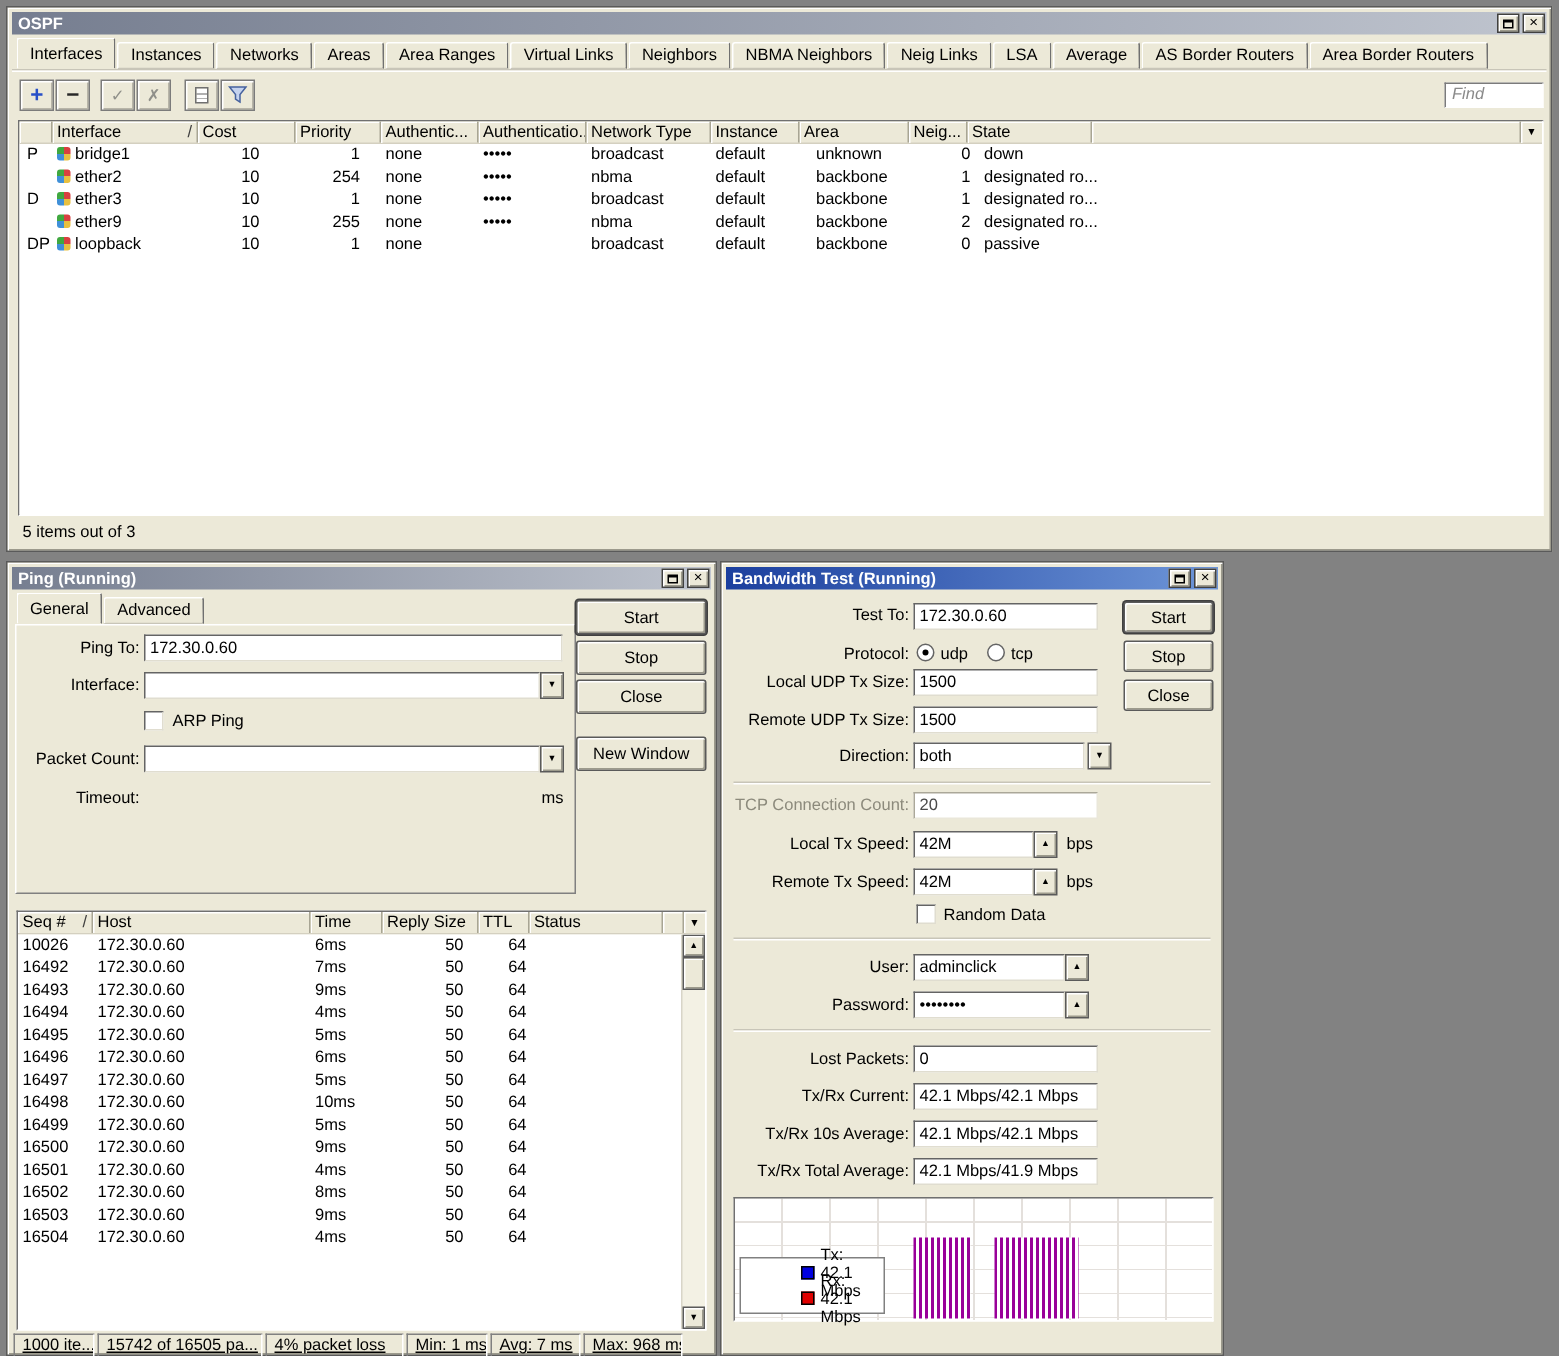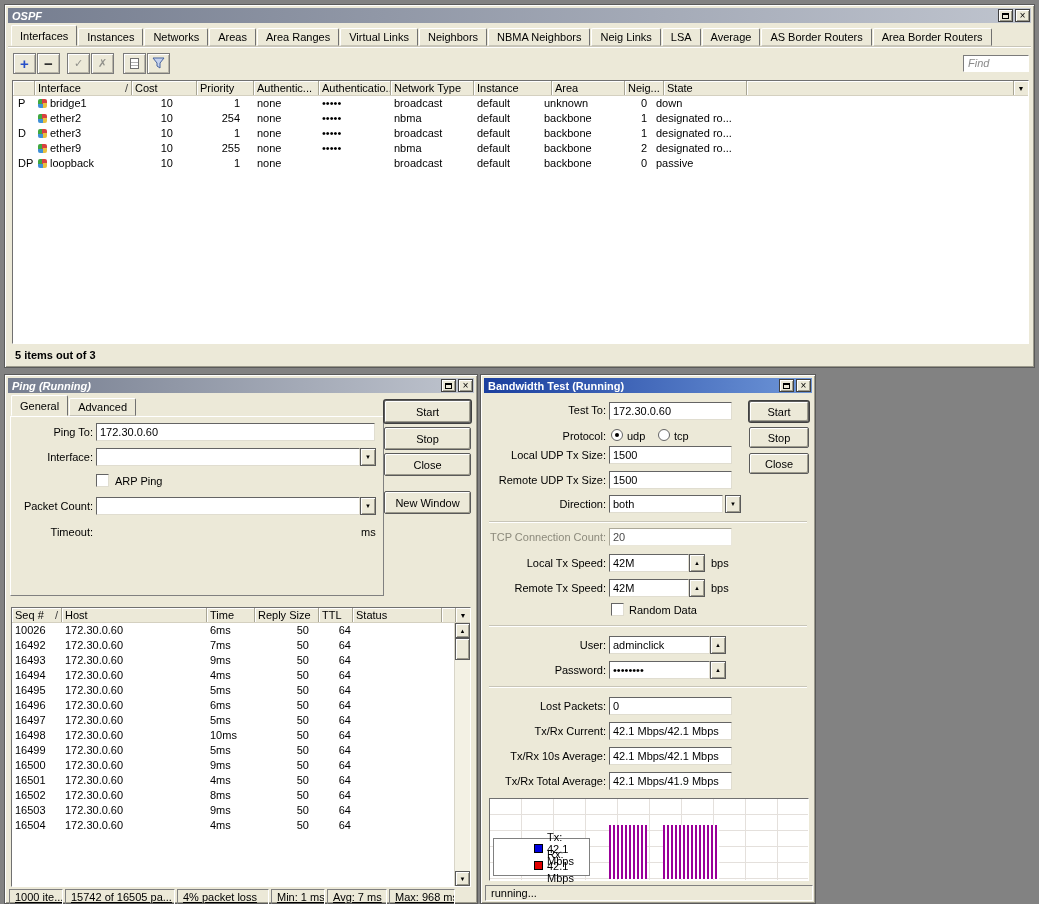--- a/index.html
+++ b/index.html
@@ -2,21 +2,21 @@
 <html style="--desktop-bg: #828282; --window-bg: #ECE9D8; --titlebar-active-start: #1B3F9E; --titlebar-active-end: #6E96D8; --titlebar-inactive-start: #767E90; --titlebar-inactive-end: #BFC4CE; --bar-color: #990099; --tx-legend-color: #0000E0; --rx-legend-color: #E00000;"><head>
 <meta charset="utf-8">
 <style>
   * { margin:0; padding:0; box-sizing:border-box; }
   html,body { width:1039px; height:904px; }
   body { position:relative; background:var(--desktop-bg,#828282); font-family:"Liberation Sans",sans-serif; font-size:11px; color:#000; overflow:hidden; }
 
   .window { position:absolute; background:#ECE9D8; border:1px solid #5A5A5A; box-shadow: inset 1px 1px 0 #FFFFFF, inset -1px -1px 0 #9C9A8C; }
   .titlebar { position:absolute; left:3px; top:3px; right:3px; height:15px; display:flex; align-items:center; padding-left:4px; color:#FFF; font-weight:bold; font-size:11px; }
   .titlebar.active { background:linear-gradient(to right,var(--titlebar-active-start,#1B3F9E),var(--titlebar-active-end,#6E96D8)); }
-  .titlebar.inactive { background:linear-gradient(to right,var(--titlebar-inactive-start,#767E90),var(--titlebar-inactive-end,#BFC4CE));font-style:italic; }
+  .titlebar.inactive { background:linear-gradient(to right,var(--titlebar-inactive-start,#767E90),var(--titlebar-inactive-end,#BFC4CE)); }
   .tb-buttons { margin-left:auto; display:flex; gap:2px; padding-right:1px; }
   .tb-btn { width:15px; height:13px; background:#ECE9D8; border:1px solid #404040; box-shadow: inset 1px 1px 0 #FFF, inset -1px -1px 0 #9C9A8C; color:#000; font-size:10px; font-weight:normal; display:flex; align-items:center; justify-content:center; cursor:default; }
   .ico-restore { display:inline-block; width:7px; height:6px; border:1px solid #000; border-top-width:2px; }
 
   .tabbar { position:absolute; display:flex; align-items:flex-end; height:21px; }
   .tab { height:18px; padding:2px 8px 0; background:#ECE9D8; border:1px solid; border-color:#FFF #707070 #C8C5B8 #FFF; border-radius:2px 2px 0 0; margin-right:1px; white-space:nowrap; }
   .tab.active { height:21px; padding-top:4px; border-bottom-color:#ECE9D8; z-index:2; }
   .hsep { position:absolute; height:2px; border-top:1px solid #C8C5B8; border-bottom:1px solid #FFF; }
 
   .toolbar { position:absolute; display:flex; align-items:center; }
@@ -49,21 +49,21 @@
   .drop-btn, .spin-btn { position:absolute; width:16px; height:18px; background:#ECE9D8; border:1px solid #5A5A5A; box-shadow: inset 1px 1px 0 #FFF, inset -1px -1px 0 #9C9A8C; font-size:6px; display:flex; align-items:center; justify-content:center; }
   .btn { position:absolute; background:#ECE9D8; border:1px solid #5A5A5A; border-radius:2px; box-shadow: inset 1px 1px 0 #FFF, inset -1px -1px 0 #9C9A8C; display:flex; align-items:center; justify-content:center; cursor:default; }
   .btn.default { box-shadow: inset 1px 1px 0 #FFF, inset -1px -1px 0 #9C9A8C, 0 0 0 1px #404040; }
   .checkbox { position:absolute; width:13px; height:13px; background:#FFF; border:1px solid; border-color:#646464 #E0DDD0 #E0DDD0 #646464; }
   .radio { position:absolute; width:12px; height:12px; border-radius:50%; background:#FFF; border:1px solid #646464; }
   .radio.checked::after { content:""; position:absolute; left:3px; top:3px; width:4px; height:4px; border-radius:50%; background:#000; }
   .tabpage { position:absolute; border:1px solid; border-color:#FFF #808080 #808080 #FFF; }
 
   .statusbar { position:absolute; display:flex; gap:2px;text-decoration:underline; }
   .spanel { border:1px solid; border-color:#808080 #FFF #FFF #808080; height:16px; line-height:14px; padding:0 5px; white-space:nowrap; overflow:hidden; flex:none; }
-  .statustext { position:absolute; white-space:nowrap;font-weight:bold; }
+  .statustext { position:absolute; white-space:nowrap; }
 
   .vscroll { position:absolute; top:0; right:0; bottom:0; width:16px; background:#F3F1E4; border-left:1px solid #D8D5C8; }
   .sbtn { position:absolute; left:0; width:15px; height:15px; background:#ECE9D8; border:1px solid #5A5A5A; box-shadow: inset 1px 1px 0 #FFF, inset -1px -1px 0 #9C9A8C; font-size:6px; display:flex; align-items:center; justify-content:center; }
   .sthumb { position:absolute; left:0; top:15px; width:15px; height:22px; background:#ECE9D8; border:1px solid #5A5A5A; box-shadow: inset 1px 1px 0 #FFF, inset -1px -1px 0 #9C9A8C; }
 
   .graph { position:absolute; background-color:#FFF; border:1px solid; border-color:#707070 #FFF #FFF #707070;
            background-image: repeating-linear-gradient(to right, transparent 0 31px, #E4E0DC 31px 32px),
                              repeating-linear-gradient(to bottom, transparent 0 15px, #E4E0DC 15px 16px); }
   .bars { position:absolute; left:0; top:0; right:0; bottom:0; }
   .cluster { position:absolute; bottom:1px; background:repeating-linear-gradient(to right, var(--bar-color,#990099) 0 2px, #FFF 2px 4px); }
@@ -142,21 +142,21 @@
         </div>
         <div class="th" style="width: 65px;">
           <span>Authentic...</span>
         </div>
         <div class="th" style="width: 72px;">
           <span>Authenticatio...</span>
         </div>
         <div class="th" style="width: 83px;">
           <span>Network Type</span>
         </div>
-        <div class="th" style="width: 78px;">
+        <div class="th" style="width: 59px;">
           <span>Instance</span>
         </div>
         <div class="th" style="width: 73px;">
           <span>Area</span>
         </div>
         <div class="th" style="width: 39px;">
           <span>Neig...</span>
         </div>
         <div class="th" style="width: 83px;">
           <span>State</span>
@@ -534,14 +534,13 @@
           <span class="sw sw-tx"></span>
           <span>Tx: 42.1 Mbps</span>
         </div>
       <div class="lrow">
           <span class="sw sw-rx"></span>
           <span>Rx: 42.1 Mbps</span>
         </div>
     </div>
   </div>
 
-  <div class="spanel" style="position:absolute;left:4px;top:510px;width:328px;">running...</div>
 </div>
 
 </body></html>

